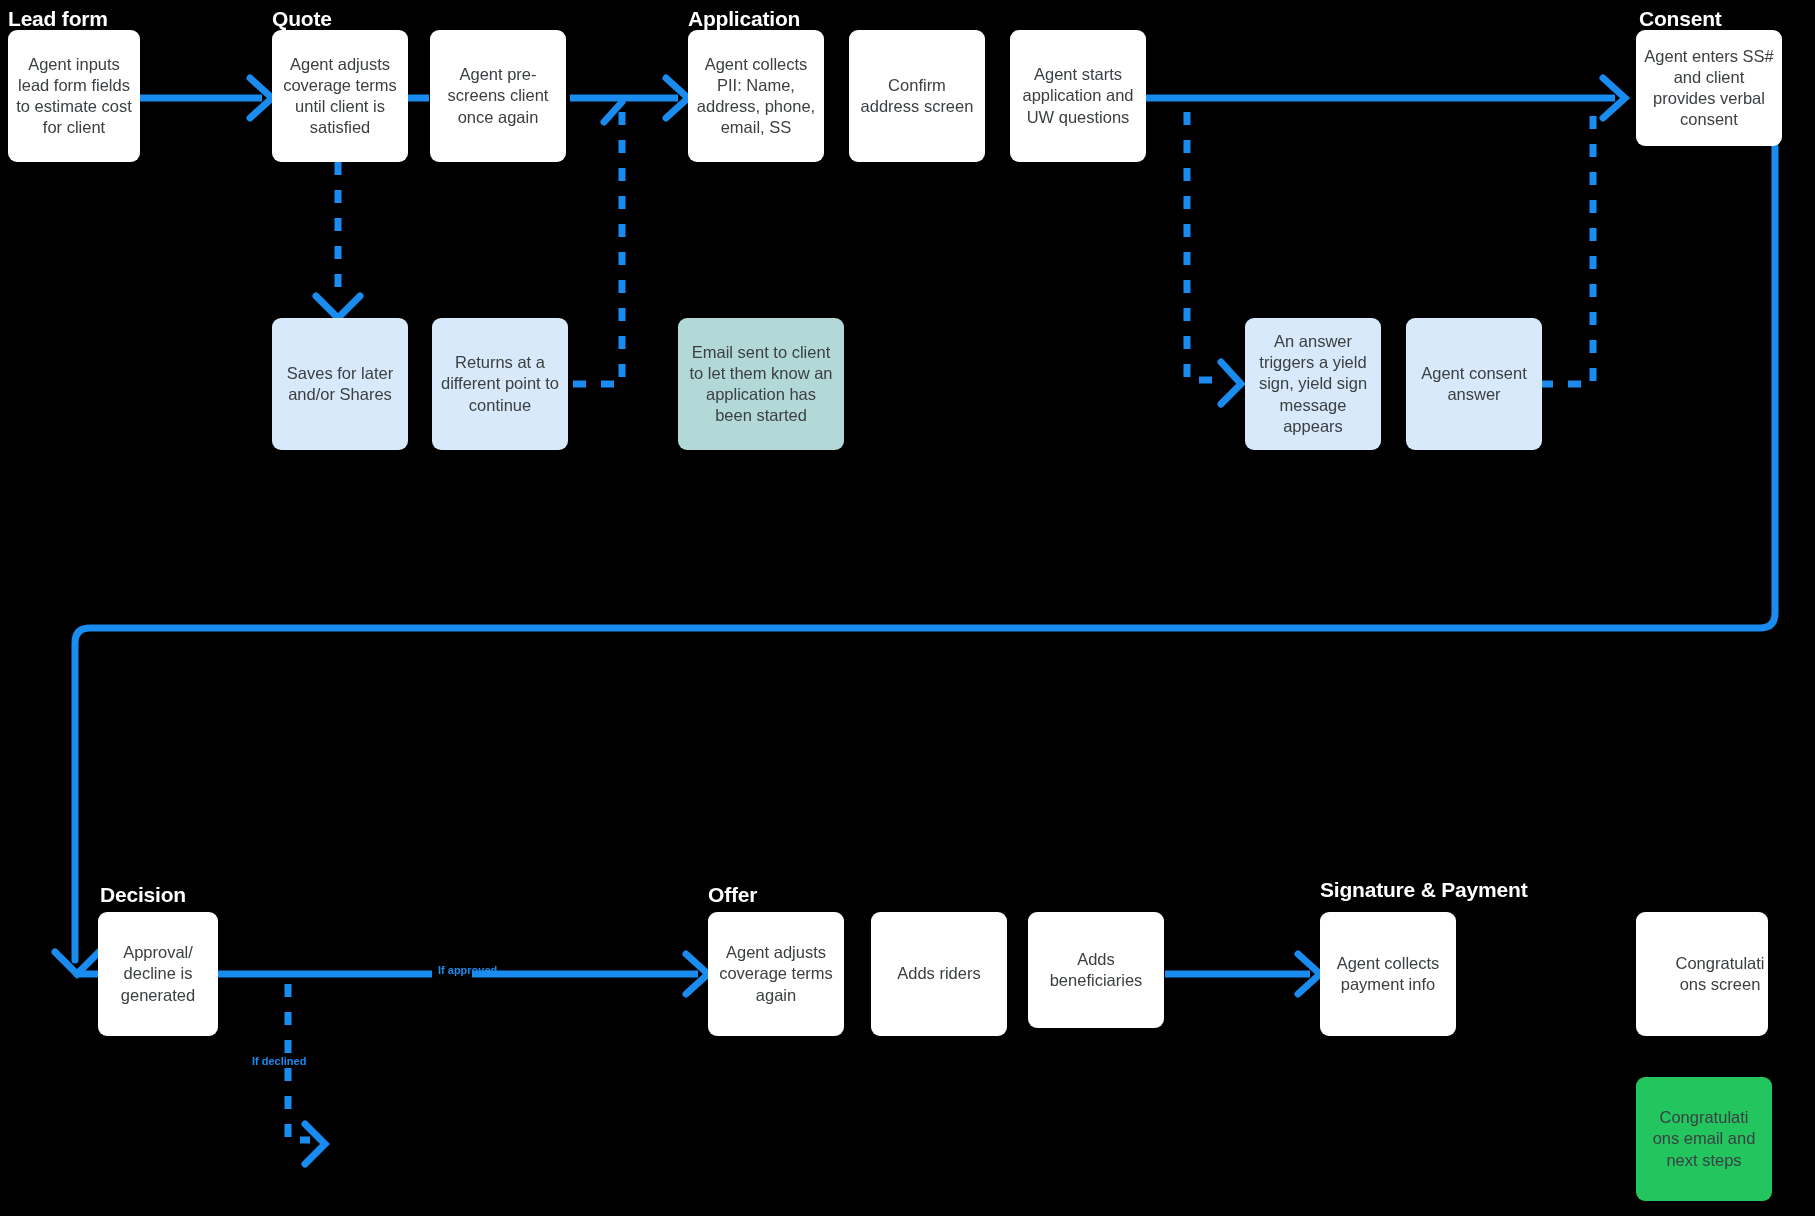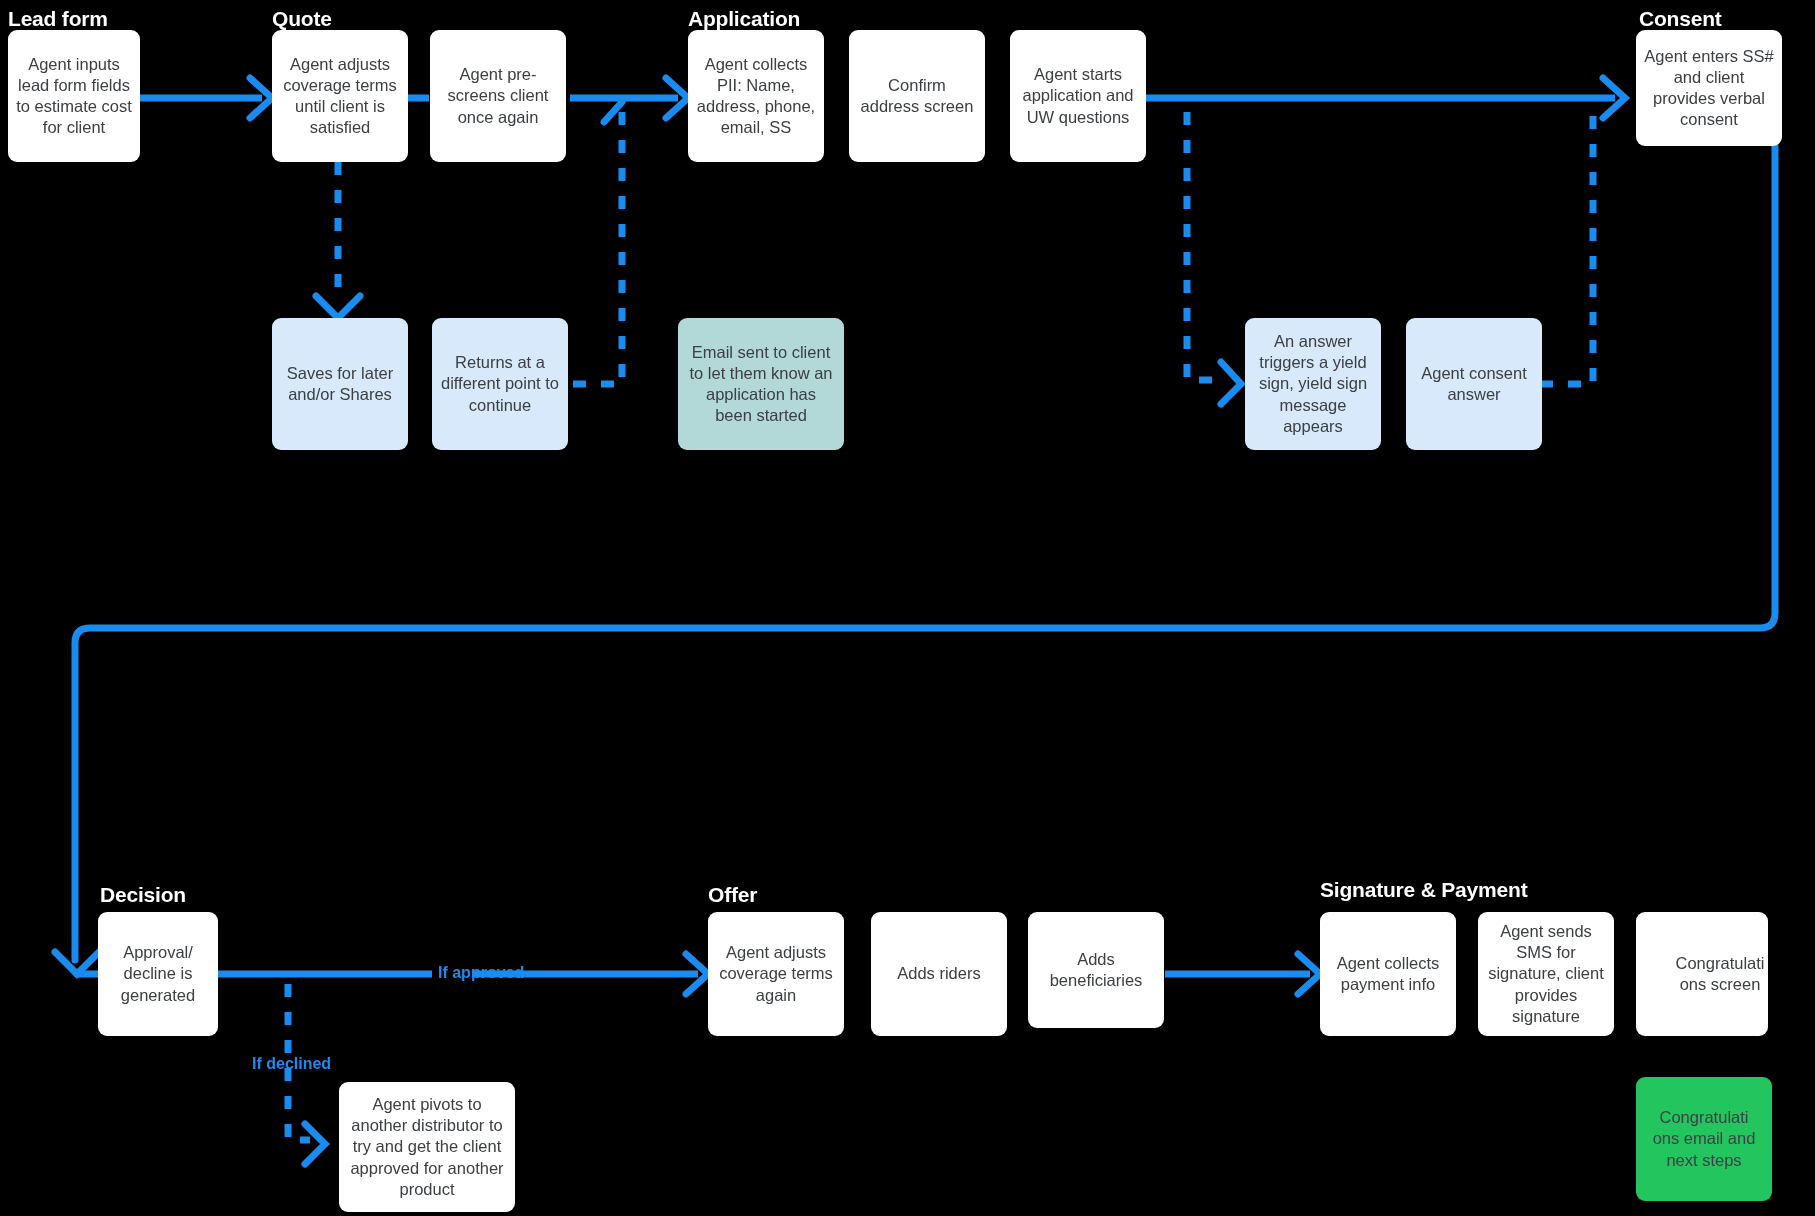--- a/index.html
+++ b/index.html
@@ -44,21 +44,21 @@
   .node.blue   { background: #d7e9fb; }
   .node.teal   { background: #b3d8d8; }
   .node.grey   { background: #22c55e; }
 
   .node span { display: block; }
 
   
   .edge-label {
     position: absolute;
     color: #1a8cf0;
-    font-size: 16px;
+    font-size: 11px;
     font-weight: 700;
     white-space: nowrap;
     font-family: "Liberation Sans", sans-serif;
   }
 
   
   #edges {
     position: absolute;
     left: 0; top: 0;
     width: 1815px;
@@ -190,43 +190,37 @@
   </div>
 
   <div class="node blue" style="left:1406px; top:318px; width:136px; height:132px;">
     <span>Agent consent answer</span>
   </div>
 
   <div class="node white" style="left:98px; top:912px; width:120px; height:124px;">
     <span>Approval/ decline is generated</span>
   </div>
 
-  <div class="node white" style="left:339px; top:1082px; width:176px; height:130px;">
-    <span>Agent pivots to another distributor to try and get the client approved for another product</span>
-  </div>
 
   <div class="node white" style="left:708px; top:912px; width:136px; height:124px;">
     <span>Agent adjusts coverage terms again</span>
   </div>
 
   <div class="node white" style="left:871px; top:912px; width:136px; height:124px;">
     <span>Adds riders</span>
   </div>
 
   <div class="node white" style="left:1028px; top:912px; width:136px; height:116px;">
     <span>Adds beneficiaries</span>
   </div>
 
   <div class="node white" style="left:1320px; top:912px; width:136px; height:124px;">
     <span>Agent collects payment info</span>
   </div>
 
-  <div class="node white" style="left:1478px; top:912px; width:136px; height:124px;">
-    <span>Agent sends SMS for signature, client provides signature</span>
-  </div>
 
   <div class="node white" style="left:1636px; top:912px; width:132px; height:124px;padding-left:44px;">
     <span>Congratulati ons screen</span>
   </div>
 
   <div class="node grey" style="left:1636px; top:1077px; width:136px; height:124px;">
     <span>Congratulati ons email and next steps</span>
   </div>
 
   <div class="edge-label" style="left:438px; top:964px;">If approved</div>

